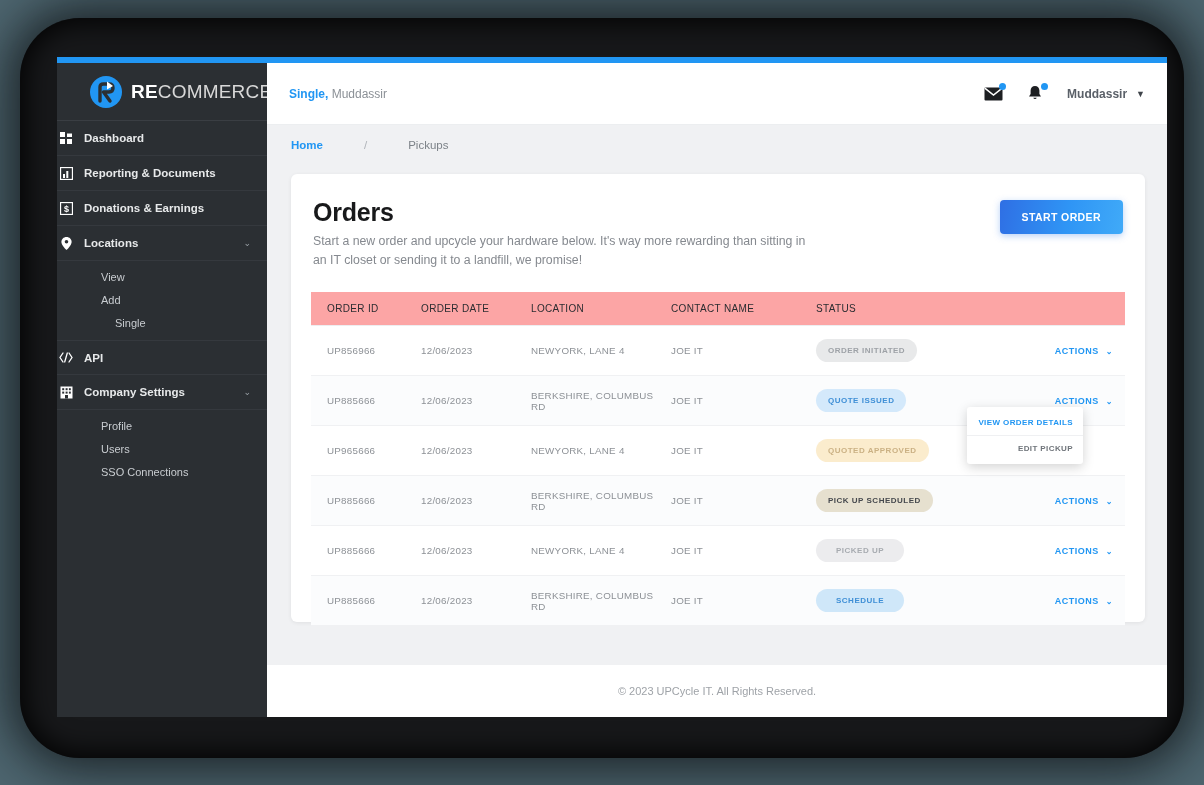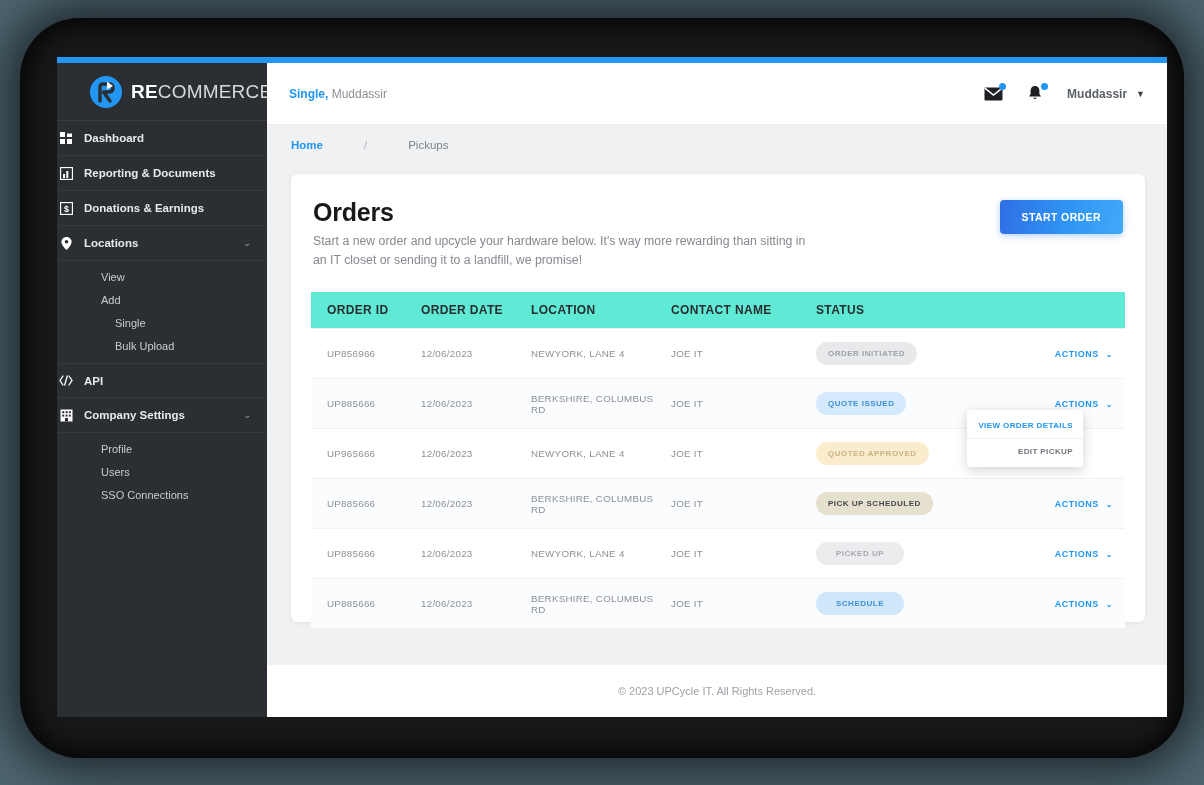--- a/index.html
+++ b/index.html
@@ -108,23 +108,23 @@
   .btn-primary {
     margin-left:auto; margin-top:2px;
     background: linear-gradient(100deg,#2f6fe4 0%, #2f95f5 55%, #40aaf8 100%);
     color:#fff; font-size:10.5px; font-weight:700; letter-spacing:.4px;
     border:none; border-radius:4px; padding: 11px 22px; cursor:pointer;
     box-shadow:0 2px 7px rgba(47,120,228,.35);
   }
 
   table.orders { width:100%; border-collapse:collapse; margin-top: 22px; }
   table.orders thead th {
-    text-align:left; font-size:12px; font-weight:700; color:#2a2c30;
+    text-align:left; font-size:10px; font-weight:400; color:#2a2c30;
     letter-spacing:.35px; padding: 11px 6px 11px 0; border-bottom:1px solid #edeef0;
-    background:#5eead4;
+    background:#fca5a5;
   }
   table.orders thead th:first-child { padding-left: 16px; }
   table.orders tbody td {
     font-size:9.8px; color:#8d9196; padding: 13px 6px 13px 0;
     border-bottom:1px solid #f0f1f3; letter-spacing:.25px;
   }
   table.orders tbody td:first-child { padding-left:16px; }
   table.orders tbody tr:nth-child(even) { background:#fbfcfd; }
   .col-id{ width:110px;} .col-date{width:110px;} .col-loc{width:140px;}
   .col-contact{width:145px;} .col-status{width:200px;} .col-actions{}
@@ -225,21 +225,20 @@
                   <circle cx="5.5" cy="4.8" r="1.8" fill="#2b2f33"></circle>
                 </svg>
             </span>
             <span>Locations</span>
             <span class="caret">⌄</span>
           </div>
           <div class="sub-group">
             <div class="sub-item">View</div>
             <div class="sub-item">Add</div>
             <div class="sub-item deep">Single</div>
-            <div class="sub-item deep">Bulk Upload</div>
           </div>
 
           <div class="nav-item" style="border-top:1px solid #35393e;">
             <span class="ico">
               <svg width="14" height="11" viewBox="0 0 14 11">
                   <path d="M4 1 L1 5.5 L4 10" stroke="#fff" stroke-width="1.3" fill="none" stroke-linecap="round"></path>
                   <path d="M10 1 L13 5.5 L10 10" stroke="#fff" stroke-width="1.3" fill="none" stroke-linecap="round"></path>
                   <line x1="8.3" y1="1" x2="5.7" y2="10" stroke="#fff" stroke-width="1.3" stroke-linecap="round"></line>
                 </svg>
             </span>

